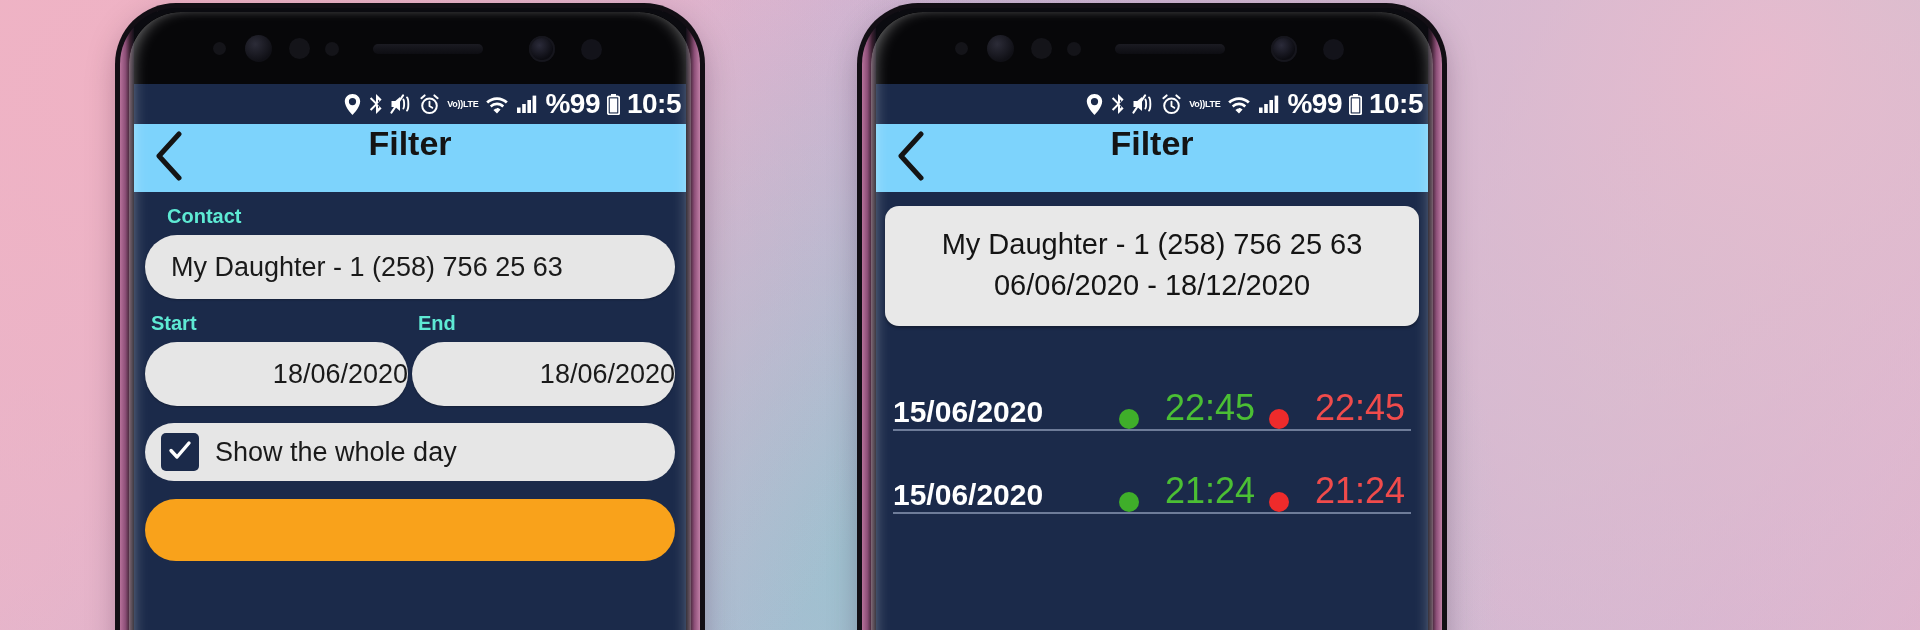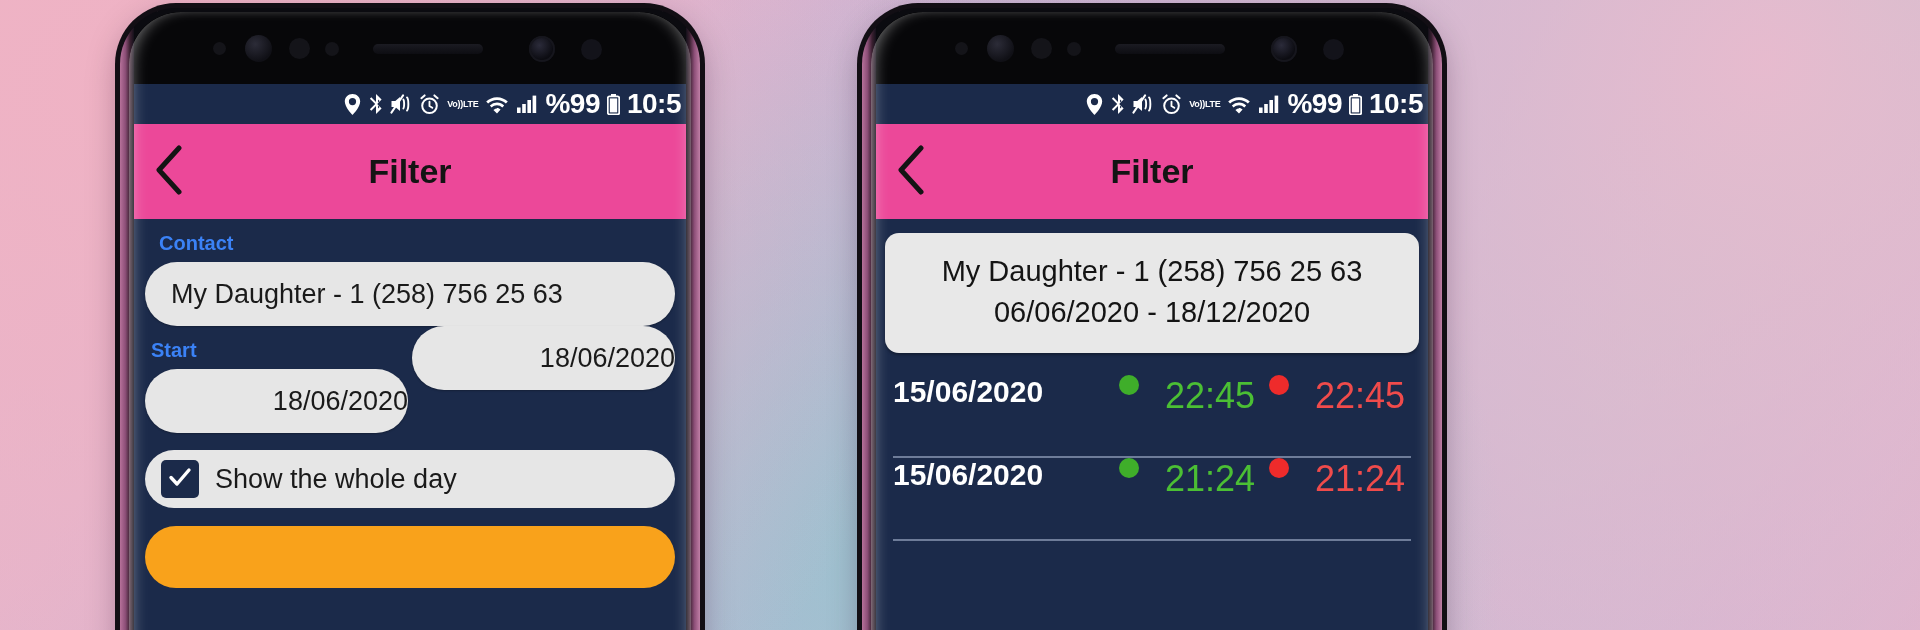--- a/index.html
+++ b/index.html
@@ -105,41 +105,41 @@
   }
   .sb-ic { display:flex; align-items:center; justify-content:center; flex:0 0 auto; }
   .sb-ic svg { display:block; }
   .sb-txt { font-size:28px; font-weight:700; letter-spacing:-.5px; white-space:nowrap; }
   .volte {
     font-size:9px; line-height:9px; font-weight:700; text-align:center; letter-spacing:-.3px;
   }
 
   
   .appbar {
-    height:95px;
-    background:#ec4899;
-    display:flex; align-items:center;
+    height:68px;
+    background:#7dd3fc;
+    display:flex; 
     position:relative;
   }
   .back {
     width:66px; display:flex; align-items:center; justify-content:center;
     margin-left:6px;
   }
   .appbar-title {
     position:absolute; left:0; right:0; text-align:center;
     font-size:34px; font-weight:700; color:#141414;
     pointer-events:none;
   }
 
   
   .body { padding:0 16px; }
 
   .field-label {
-    color:#3b82f6; font-size:20px; font-weight:700;
-    margin:13px 0 7px 14px;
+    color:#5eead4; font-size:20px; font-weight:700;
+    margin:13px 0 7px 22px;
   }
   .pill {
     background:#e6e6e6;
     border-radius:34px;
     height:64px;
     display:flex; align-items:center; justify-content:flex-end;
     color:#1a1a1a; font-size:27px;
     box-shadow:0 1px 2px rgba(0,0,0,.25);
   }
   .pill.left-align { justify-content:flex-start; padding-left:26px; }
@@ -177,21 +177,21 @@
     background:#e8e8e8;
     border-radius:14px;
     padding:18px 10px 20px 10px;
     text-align:center;
     box-shadow:0 2px 3px rgba(0,0,0,.3);
   }
   .result-line { font-size:29px; color:#141414; line-height:1.42; white-space:nowrap; }
 
   .calls { margin-top:22px; padding:0 22px; }
   .call-row {
-    display:flex; align-items:flex-start;
+    display:flex; align-items:flex-end;
     height:83px;
     border-bottom:2px solid #6e7c99;
   }
   .call-date {
     font-size:30px; font-weight:700; color:#ffffff;
     flex:0 0 auto; width:226px;
   }
   .dot { width:20px; height:20px; border-radius:50%; flex:0 0 auto; }
   .dot.green { background:#3fae2a; }
   .dot.red   { background:#ee2b2b; }
@@ -291,20 +291,21 @@
         </div>
 
         <div class="row2">
           <div class="col">
             <div class="field-label">Start</div>
             <div class="pill">
               <span>18/06/2020</span>
             </div>
           </div>
           <div class="col">
+            <div class="field-label">End</div>
             <div class="pill">
               <span>18/06/2020</span>
             </div>
           </div>
         </div>
 
         <div class="checkrow">
           <span class="cbox">
             <span>
               <svg width="26" height="26" viewBox="0 0 26 26">

